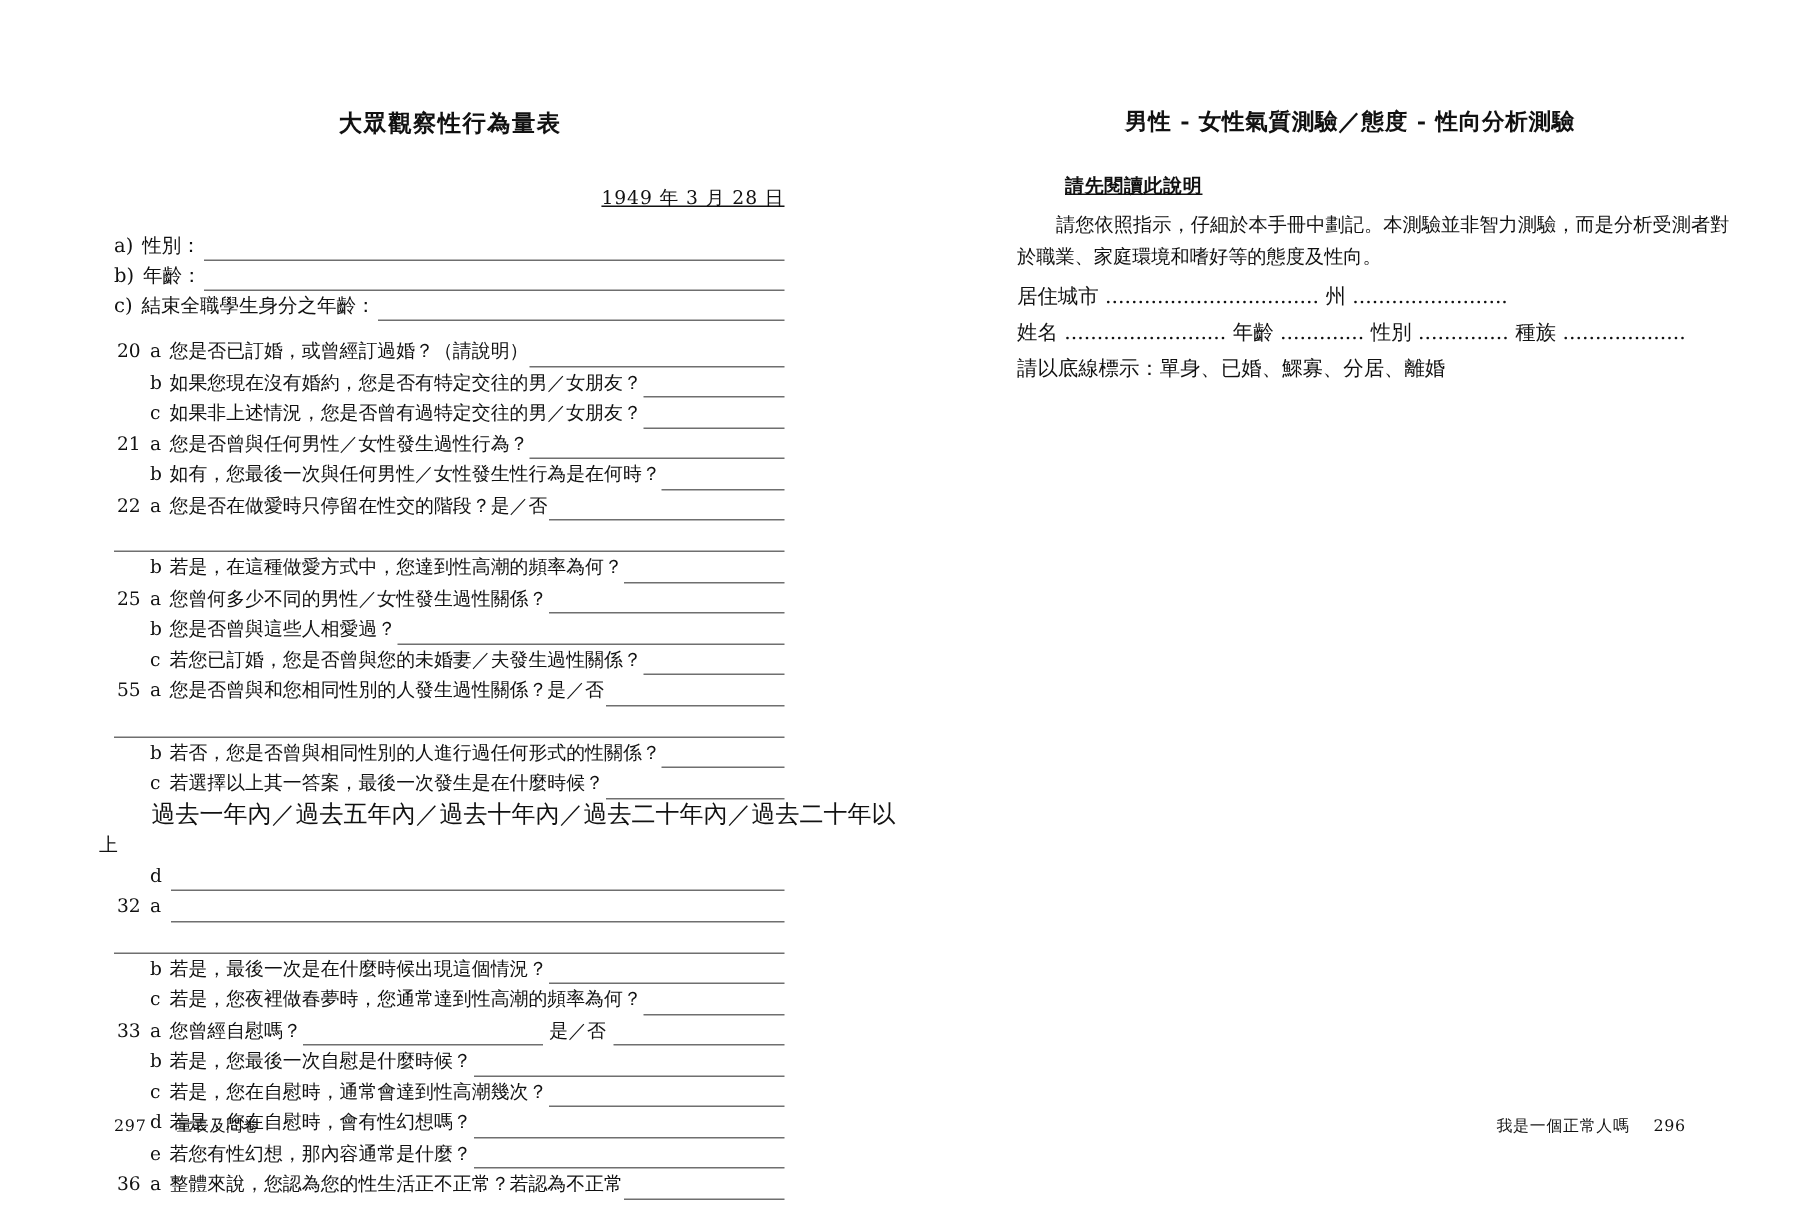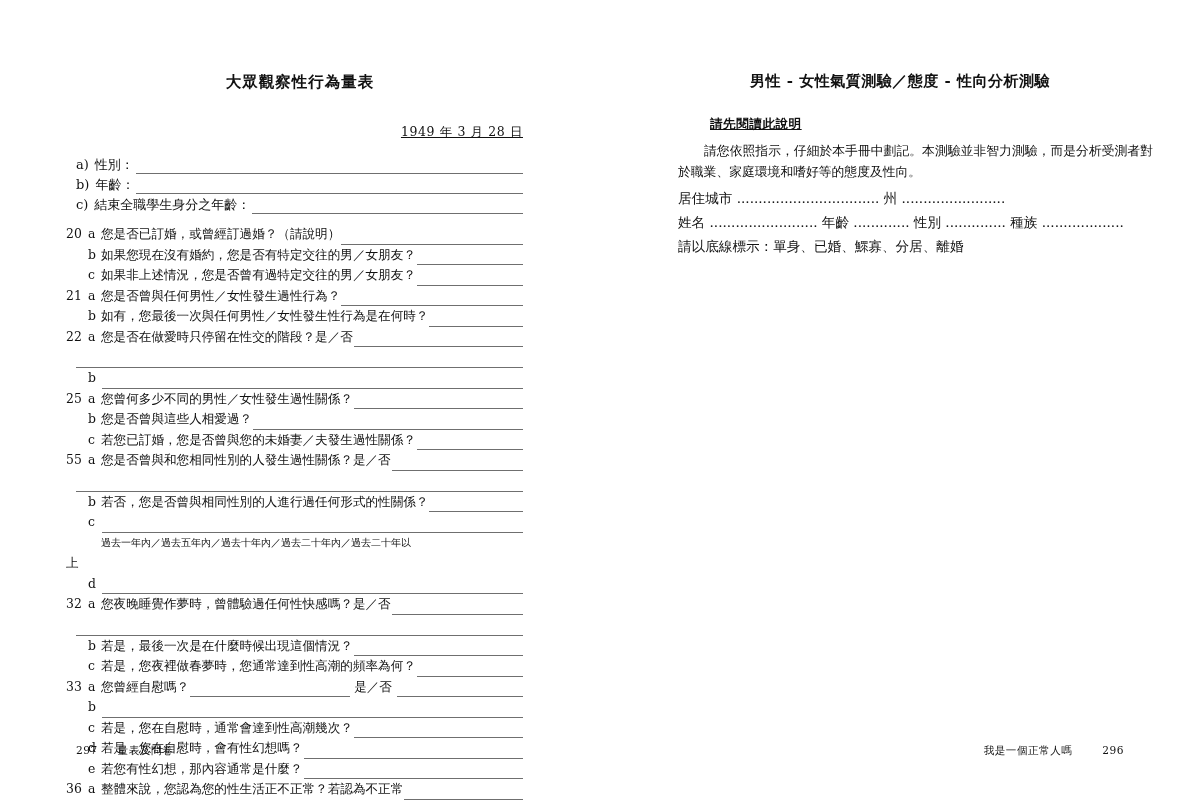--- a/index.html
+++ b/index.html
@@ -88,20 +88,21 @@
     display: flex;
     align-items: flex-end;
     font-size: 12.6px;
     line-height: 20.5px;
     white-space: nowrap;
   }
   .q-num {
     flex: 0 0 22px;
     text-align: left;
     font-size: 12.4px;
+    margin-left: 12px;
   }
   .q-let {
     flex: 0 0 13px;
     text-align: left;
     font-size: 12.4px;
   }
   .q-text { flex: 0 0 auto; }
   .q-rule {
     flex: 1 1 auto;
     border-bottom: 1px solid #6f6f6f;
@@ -109,21 +110,21 @@
     margin-left: 1px;
   }
   .q-rule.mid   { flex: 0 0 160px; }
   .q-fullrule {
     border-bottom: 1px solid #6f6f6f;
     height: 20px;
     margin-left: 10px;
     margin-right: 0;
   }
   .q-cont {
-    font-size: 10px;
+    font-size: 16px;
     line-height: 20.5px;
     padding-left: 35px;
     white-space: nowrap;
   }
   .q-cont2 {
     font-size: 12.6px;
     line-height: 20.5px;
     padding-left: 0px;
   }
 
@@ -178,21 +179,21 @@
     letter-spacing: 0.5px;
   }
   .foot-left .pg { margin-right: 16px; }
   .foot-right {
     position: absolute;
     right: 76px;
     top: 744px;
     font-size: 10.6px;
     letter-spacing: 0.5px;
   }
-  .foot-right .pg { margin-left: 26px; }
+  .foot-right .pg { margin-left: 12px; }
 </style>
 </head>
 <body>
 
 <div class="page">
 
   <div class="col-left">
 
     <div class="l-title">大眾觀察性行為量表</div>
     <div class="l-date">1949 年 3 月 28 日</div>
@@ -256,20 +257,21 @@
         <span class="q-num">22</span>
         <span class="q-let">a</span>
         <span class="q-text">您是否在做愛時只停留在性交的階段？是／否</span>
         <span class="q-rule"></span>
       </div>
       <div class="q-fullrule"></div>
 
       <div class="q-row">
         <span class="q-num"></span>
         <span class="q-let">b</span>
+        <span class="q-text">若是，在這種做愛方式中，您達到性高潮的頻率為何？</span>
         <span class="q-rule"></span>
       </div>
 
       <div class="q-row">
         <span class="q-num">25</span>
         <span class="q-let">a</span>
         <span class="q-text">您曾何多少不同的男性／女性發生過性關係？</span>
         <span class="q-rule"></span>
       </div>
 
@@ -298,35 +300,35 @@
       <div class="q-row">
         <span class="q-num"></span>
         <span class="q-let">b</span>
         <span class="q-text">若否，您是否曾與相同性別的人進行過任何形式的性關係？</span>
         <span class="q-rule"></span>
       </div>
 
       <div class="q-row">
         <span class="q-num"></span>
         <span class="q-let">c</span>
+        <span class="q-text">若選擇以上其一答案，最後一次發生是在什麼時候？</span>
         <span class="q-rule"></span>
       </div>
       <div class="q-cont">過去一年內／過去五年內／過去十年內／過去二十年內／過去二十年以</div>
       <div class="q-cont2">上</div>
 
       <div class="q-row">
         <span class="q-num"></span>
         <span class="q-let">d</span>
         <span class="q-rule"></span>
       </div>
 
       <div class="q-row">
         <span class="q-num">32</span>
         <span class="q-let">a</span>
-        <span class="q-text">您夜晚睡覺作夢時，曾體驗過任何性快感嗎？是／否</span>
         <span class="q-rule"></span>
       </div>
       <div class="q-fullrule"></div>
 
       <div class="q-row">
         <span class="q-num"></span>
         <span class="q-let">b</span>
         <span class="q-text">若是，最後一次是在什麼時候出現這個情況？</span>
         <span class="q-rule"></span>
       </div>
@@ -343,20 +345,21 @@
         <span class="q-let">a</span>
         <span class="q-text">您曾經自慰嗎？</span>
         <span class="q-rule mid"></span>
         <span class="q-text" style="padding:0 4px">是／否</span>
         <span class="q-rule"></span>
       </div>
 
       <div class="q-row">
         <span class="q-num"></span>
         <span class="q-let">b</span>
+        <span class="q-text">若是，您最後一次自慰是什麼時候？</span>
         <span class="q-rule"></span>
       </div>
 
       <div class="q-row">
         <span class="q-num"></span>
         <span class="q-let">c</span>
         <span class="q-text">若是，您在自慰時，通常會達到性高潮幾次？</span>
         <span class="q-rule"></span>
       </div>
 

